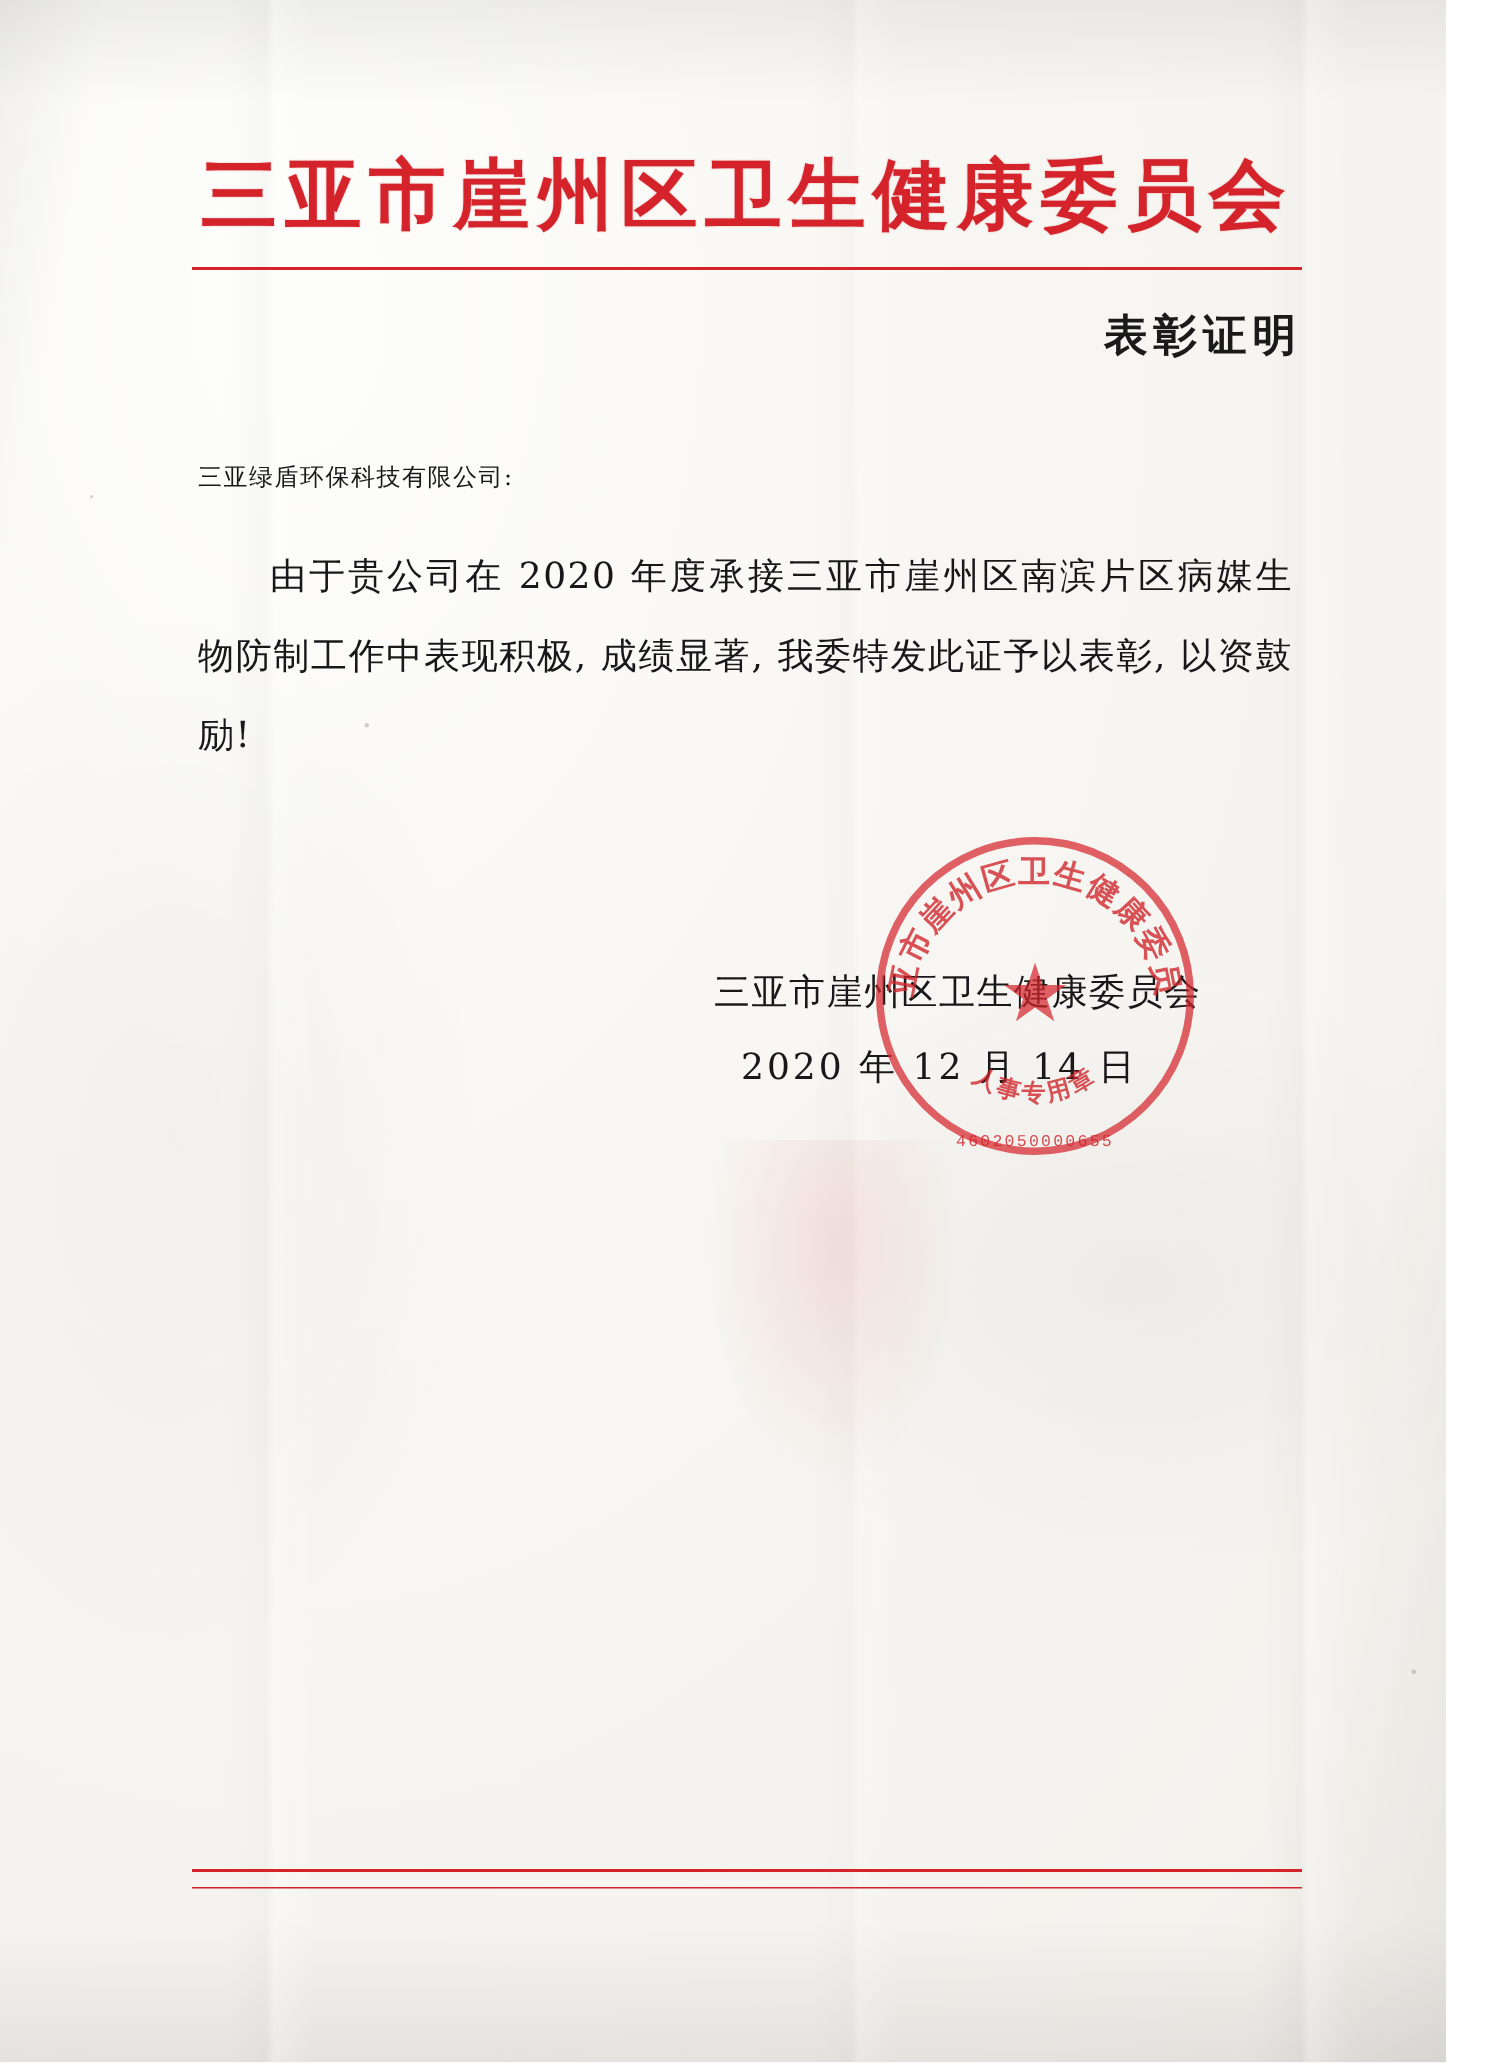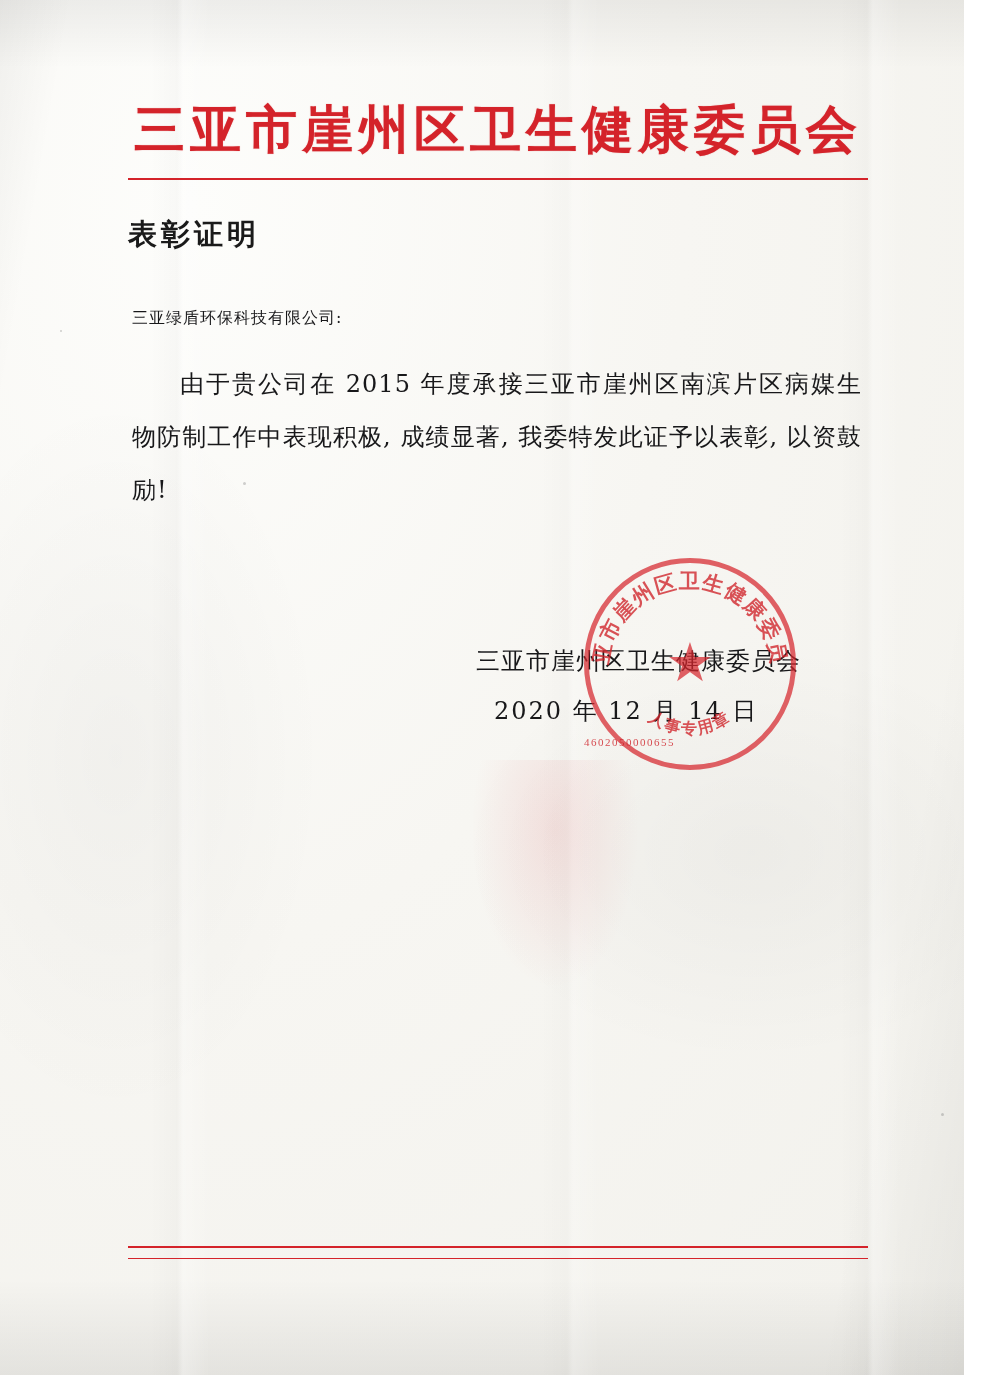--- a/index.html
+++ b/index.html
@@ -70,24 +70,24 @@
     width: 740px;
     height: 0;
     border-top: 2.5px solid #d4232a;
   }
   .rule-top { top: 178px; }
   .rule-bottom-1 { top: 1246px; }
   .rule-bottom-2 { top: 1258px; border-top-width: 1.5px; }
 
   .doc-title {
     position: absolute;
-    top: 215px;
-    left: 0;
-    width: 740px;
-    text-align: left;
+    top: 204px;
+    left: 0;
+    width: 740px;
+    text-align: right;
     font-family: "DejaVu Serif", "Liberation Serif", serif;
     font-weight: bold;
     font-size: 29px;
     letter-spacing: 4px;
     color: #1a1a1a;
   }
 
   .recipient {
     position: absolute;
     top: 308px;
@@ -162,27 +162,27 @@
     height: 212px;
   }
   .seal-arc text, .seal-bottom text {
     fill: rgba(208, 34, 41, 0.78);
     font-family: "DejaVu Serif", "Liberation Serif", serif;
     font-weight: bold;
   }
   .seal-code {
     position: absolute;
     left: 0;
-    bottom: 22px;
+    bottom: 2px;
     width: 212px;
-    text-align: left;
+    text-align: center;
     font-size: 11px;
     letter-spacing: 1.5px;
     color: rgba(208, 34, 41, 0.8);
-    font-family: Liberation Serif, serif;
+    font-family: Liberation Mono, monospace;
   }
   .seal-smudge {
     position: absolute;
     left: 470px;
     top: 760px;
     width: 170px;
     height: 230px;
     background: radial-gradient(ellipse at 50% 30%, rgba(214,38,45,0.10), rgba(214,38,45,0.0) 70%);
     pointer-events: none;
   }
@@ -205,21 +205,21 @@
   <div class="content">
 
     <div class="org-title">三亚市崖州区卫生健康委员会</div>
 
     <div class="rule rule-top"></div>
 
     <div class="doc-title">表彰证明</div>
 
     <div class="recipient">三亚绿盾环保科技有限公司:</div>
 
-    <div class="body-text">由于贵公司在 2015 年度承接三亚市崖州区南滨片区病媒生物防制工作中表现积极, 成绩显著, 我委特发此证予以表彰, 以资鼓励!</div>
+    <div class="body-text">由于贵公司在 2020 年度承接三亚市崖州区南滨片区病媒生物防制工作中表现积极, 成绩显著, 我委特发此证予以表彰, 以资鼓励!</div>
 
     <div class="signature">
       <div>三亚市崖州区卫生健康委员会</div>
       <div class="sig-date">2020 年 12 月 14 日</div>
     </div>
 
     <div class="seal">
       <div class="seal-ring"></div>
       <svg class="seal-arc" viewBox="0 0 212 212">
         <defs>

